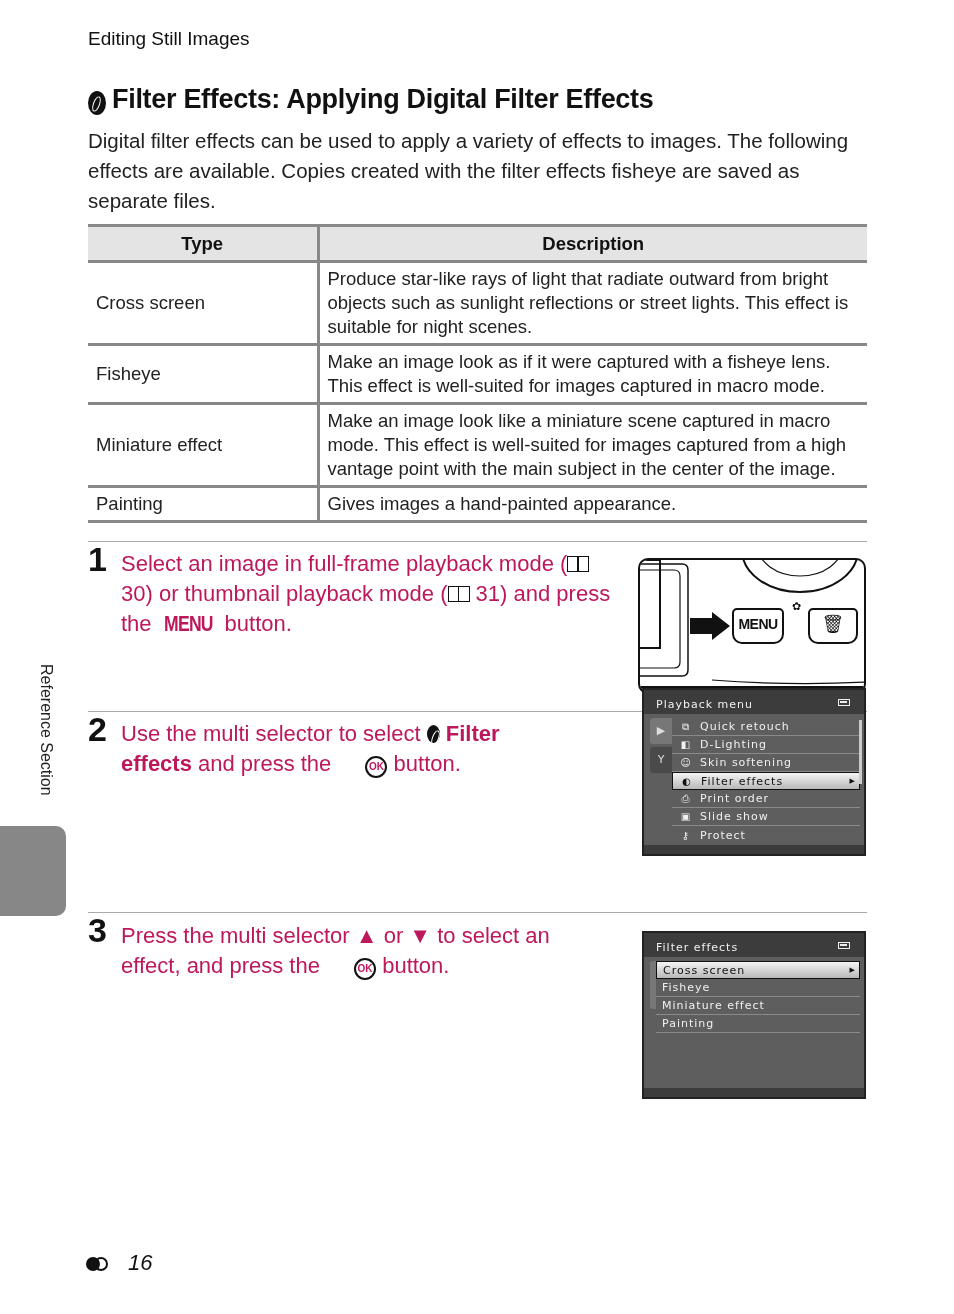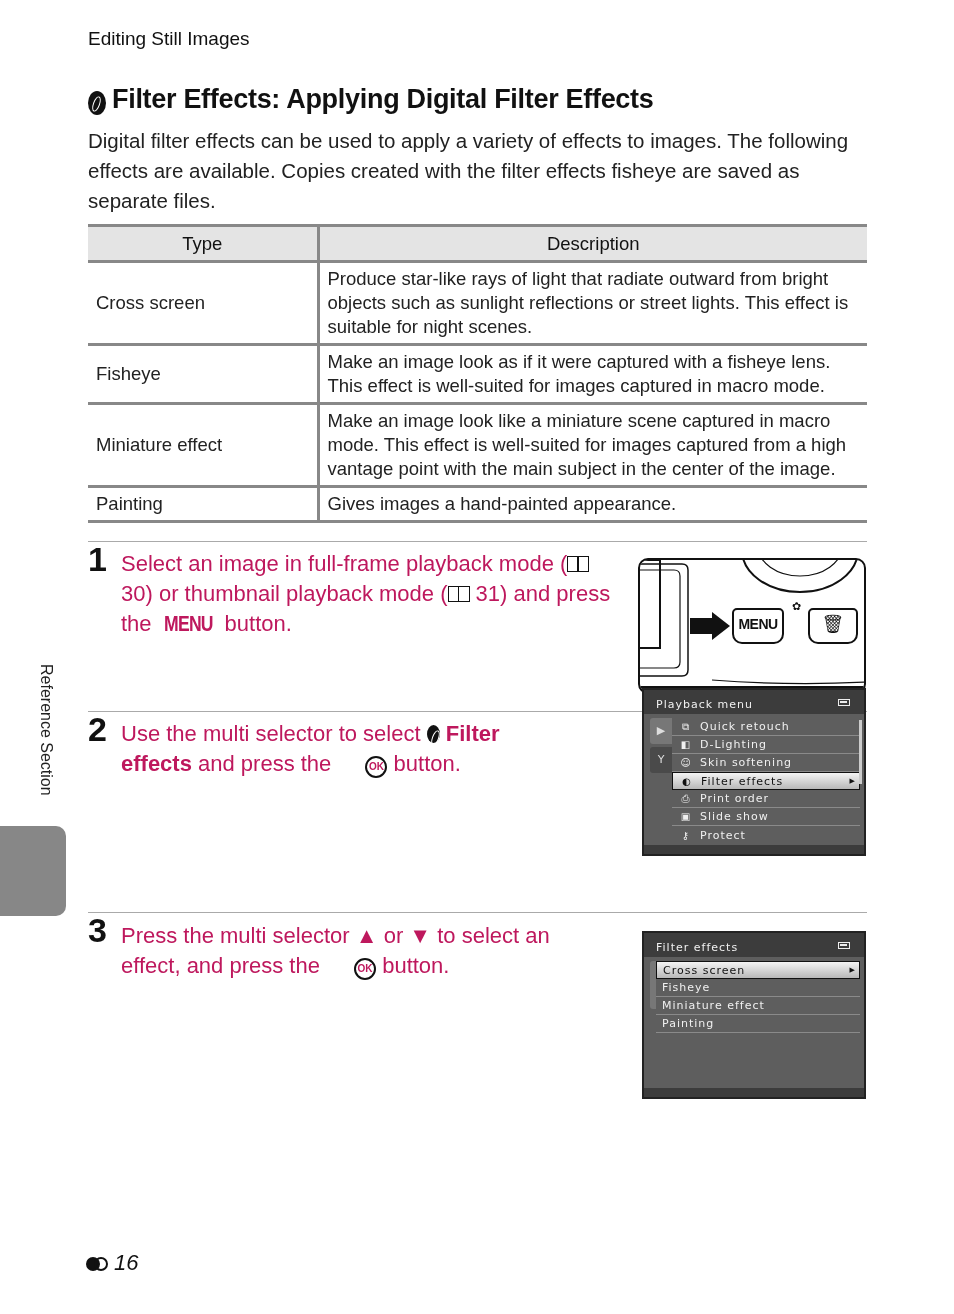--- a/index.html
+++ b/index.html
@@ -6,21 +6,21 @@
   html, body { width: 954px; height: 1314px; background: #fff; overflow: hidden; }
   body { position: relative; font-family: "Liberation Sans", sans-serif; color: #111; }
 
   .running-head { position: absolute; left: 88px; top: 28px; font-size: 19px; }
   .section-title { position: absolute; left: 88px; top: 84px; font-size: 27px; font-weight: bold; display: flex; align-items: flex-end; gap: 6px; letter-spacing: -0.3px; }
   .filter-glyph { display: inline-block; width: 18px; height: 24px; border-radius: 50%; background: #111; position: relative; }
   .filter-glyph::after { content: ""; position: absolute; left: 5px; top: 5px; width: 5px; height: 14px; border: 1.5px solid #fff; border-radius: 50%; transform: rotate(20deg); }
   .intro { position: absolute; left: 88px; top: 126px; width: 770px; font-size: 20.5px; line-height: 30px; color: #222; }
 
   table.effects { position: absolute; left: 88px; top: 224px; width: 779px; border-collapse: collapse; font-size: 18.5px; }
-  table.effects th { background: #e4e4e4; font-weight: normal; height: 36px; border-top: 3px solid #888; border-bottom: 3px solid #888; }
+  table.effects th { background: #e4e4e4; font-weight: bold; height: 36px; border-top: 3px solid #888; border-bottom: 3px solid #888; }
   table.effects th:first-child { width: 230px; border-right: 3px solid #888; }
   table.effects td { border-bottom: 3px solid #888; padding: 4px 8px; line-height: 24px; vertical-align: middle; color: #222; }
   table.effects td:first-child { border-right: 3px solid #888; }
 
   .step-rule { position: absolute; left: 88px; width: 779px; height: 1px; background: #aaa; }
   .step-num { position: absolute; left: 88px; font-size: 34px; font-weight: bold; }
   .step-text { position: absolute; left: 121px; font-size: 22px; line-height: 30px; color: #be185d; }
   .menu-word { font-family: "Liberation Sans Narrow", "Liberation Sans", sans-serif; font-weight: bold; letter-spacing: -1px; transform: scaleX(0.8); display: inline-block; }
   .book-icon { display: inline-block; width: 22px; height: 16px; border: 1.5px solid #111; position: relative; vertical-align: -1px; }
   .book-icon::after { content: ""; position: absolute; left: 9px; top: -1px; width: 1.5px; height: 16px; background: #111; }
@@ -40,21 +40,21 @@
   .lcd-tab.inactive { background: #4a4a4a; }
   .lcd-list { position: absolute; top: 28px; }
   .lcd-item { height: 18px; border-bottom: 1px solid #8a8a8a; font-size: 11px; letter-spacing: 1px; display: flex; align-items: center; padding-left: 6px; position: relative; }
   .lcd-item .ic { width: 16px; font-size: 10px; margin-right: 6px; text-align: center; }
   .lcd-item.selected { background: linear-gradient(#f4f4f4, #b8b8b8); color: #111; border: 1px solid #111; }
   .lcd-item .arrow { position: absolute; right: 3px; font-size: 7px; }
   .scrollbar { position: absolute; right: 2px; width: 3px; background: #ccc; }
 
   .side-tab-label { position: absolute; left: 37px; top: 664px; writing-mode: vertical-rl; font-size: 16px; color: #222; }
   .side-tab { position: absolute; left: 0; top: 826px; width: 66px; height: 90px; background: #878787; border-radius: 0 10px 10px 0; }
-  .page-num { position: absolute; left: 86px; top: 1250px; font-size: 22px; font-style: italic; display: flex; align-items: center; gap: 6px; }
+  .page-num { position: absolute; left: 86px; top: 1250px; font-size: 22px; font-style: italic; display: flex; align-items: center; gap: 20px; }
   .ref-icon { display: inline-block; width: 22px; height: 12px; position: relative; }
   .ref-icon::before, .ref-icon::after { content: ""; position: absolute; top: 0; width: 10px; height: 10px; border: 2.5px solid #111; border-radius: 50%; }
   .ref-icon::before { left: 0; background: #111; }
   .ref-icon::after { right: 0; }
 </style>
 </head>
 <body>
 
 <div class="running-head">Editing Still Images</div>
 

